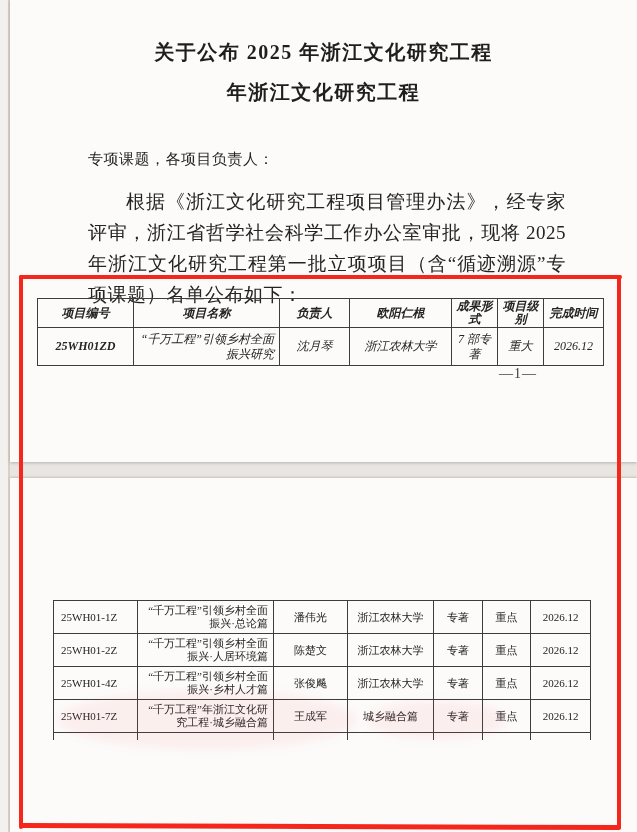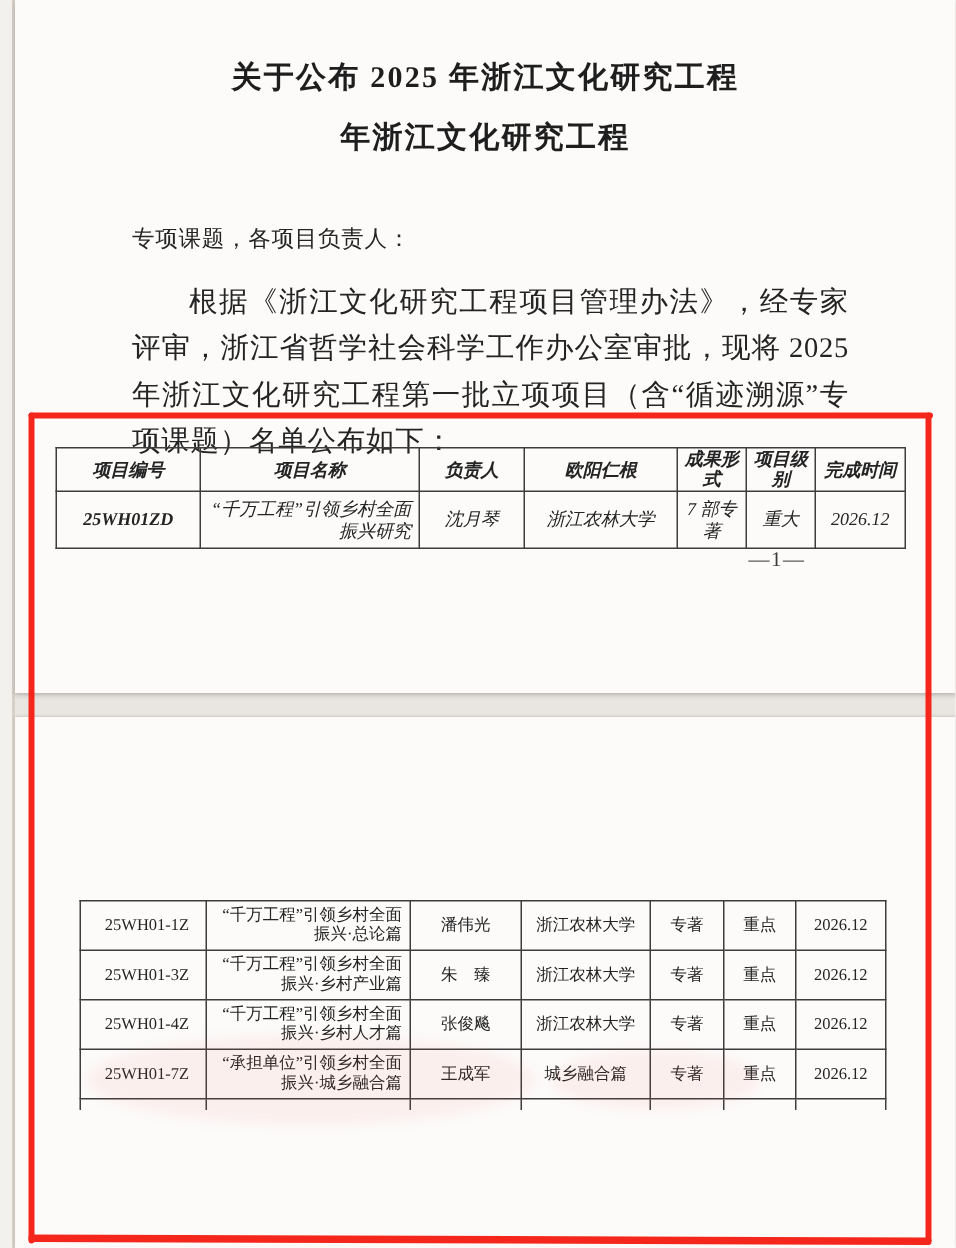--- a/index.html
+++ b/index.html
@@ -28,21 +28,21 @@
   table{border-collapse:collapse;table-layout:fixed;}
   td,th{border:1px solid #3d3d3d;text-align:center;vertical-align:middle;
     padding:1px 2px;overflow:hidden;}
   .tbl1{position:absolute;left:27px;top:298px;width:566px;font-size:12px;font-style:italic;}
   .tbl1 th{font-weight:bold;height:26px;line-height:13px;font-size:12px;}
   .tbl1 td{height:35px;line-height:15px;}
   .tbl1 .code{font-weight:bold;}
   .tbl2{position:absolute;left:43px;top:122px;width:537px;font-size:11px;}
   .tbl2 td{height:30px;line-height:13px;}
   .name-cell{text-align:right;padding:1px 5px !important;}
-  .code-cell{text-align:center;padding-left:7px !important;}
+  .code-cell{text-align:left;padding-left:7px !important;}
   .partial-row td{height:7px;border-bottom:none;padding:0 2px;}
 
   
   .red-line{position:absolute;background:#f5261b;z-index:20;border-radius:2px;}
   .red-top{left:19px;top:275px;width:603px;height:4px;}
   .red-left{left:19px;top:275px;width:4px;height:554px;}
   .red-right{left:617px;top:275px;width:4px;height:554px;}
   .red-bottom{left:19px;top:824px;width:602px;height:5px;transform:rotate(.2deg);}
 
   
@@ -115,40 +115,40 @@
         <tr>
       <td class="code-cell">25WH01-1Z</td>
       <td class="name-cell">“千万工程”引领乡村全面振兴·总论篇</td>
       <td>潘伟光</td>
       <td>浙江农林大学</td>
       <td>专著</td>
       <td>重点</td>
       <td>2026.12</td>
     </tr>
     <tr>
-      <td class="code-cell">25WH01-3Z</td>
-      <td class="name-cell">“千万工程”引领乡村全面振兴·乡村产业篇</td>
-      <td>朱　臻</td>
+      <td class="code-cell">25WH01-2Z</td>
+      <td class="name-cell">“千万工程”引领乡村全面振兴·人居环境篇</td>
+      <td>陈楚文</td>
       <td>浙江农林大学</td>
       <td>专著</td>
       <td>重点</td>
       <td>2026.12</td>
     </tr>
     <tr>
       <td class="code-cell">25WH01-4Z</td>
       <td class="name-cell">“千万工程”引领乡村全面振兴·乡村人才篇</td>
       <td>张俊飚</td>
       <td>浙江农林大学</td>
       <td>专著</td>
       <td>重点</td>
       <td>2026.12</td>
     </tr>
     <tr>
       <td class="code-cell">25WH01-7Z</td>
-      <td class="name-cell">“承担单位”引领乡村全面振兴·城乡融合篇</td>
+      <td class="name-cell">“千万工程”年浙江文化研究工程·城乡融合篇</td>
       <td>王成军</td>
       <td>城乡融合篇</td>
       <td>专著</td>
       <td>重点</td>
       <td>2026.12</td>
     </tr>
     <tr class="partial-row">
       <td></td>
       <td></td>
       <td></td>

